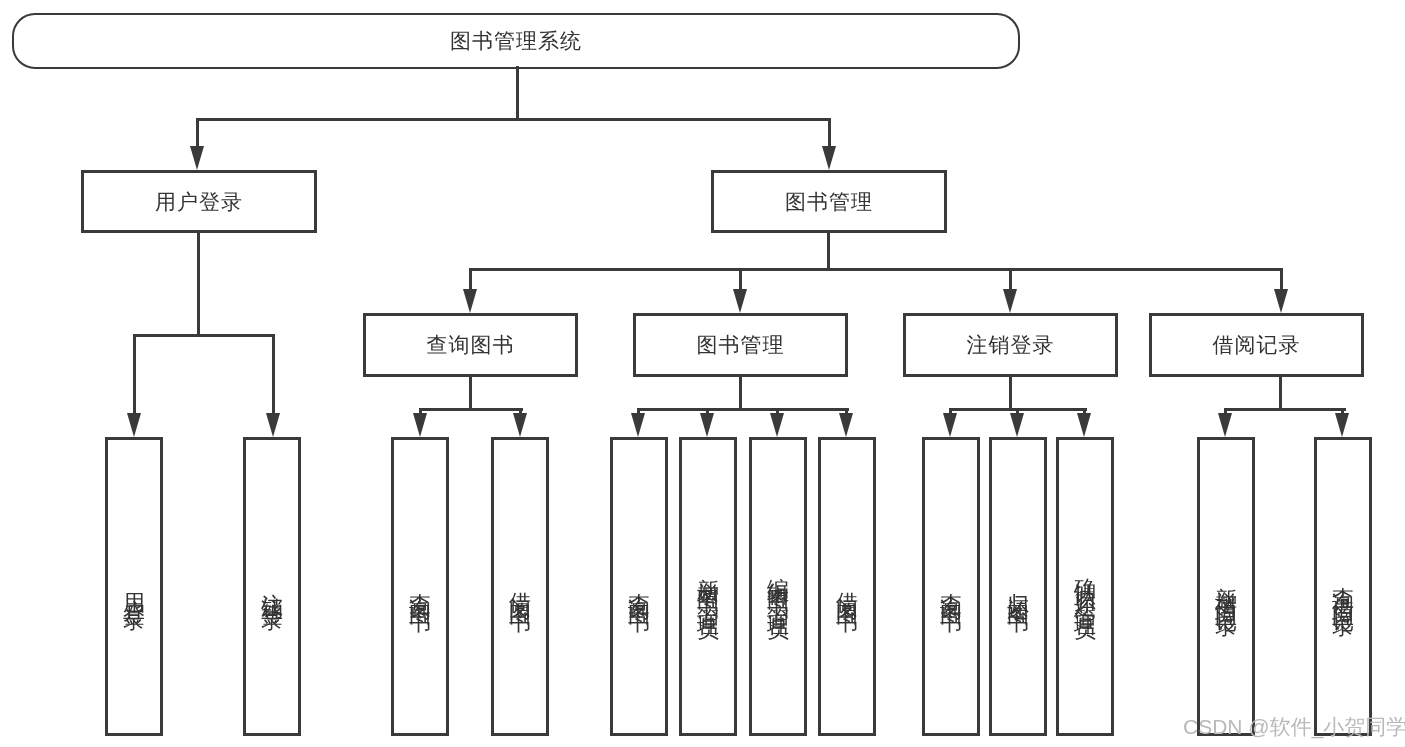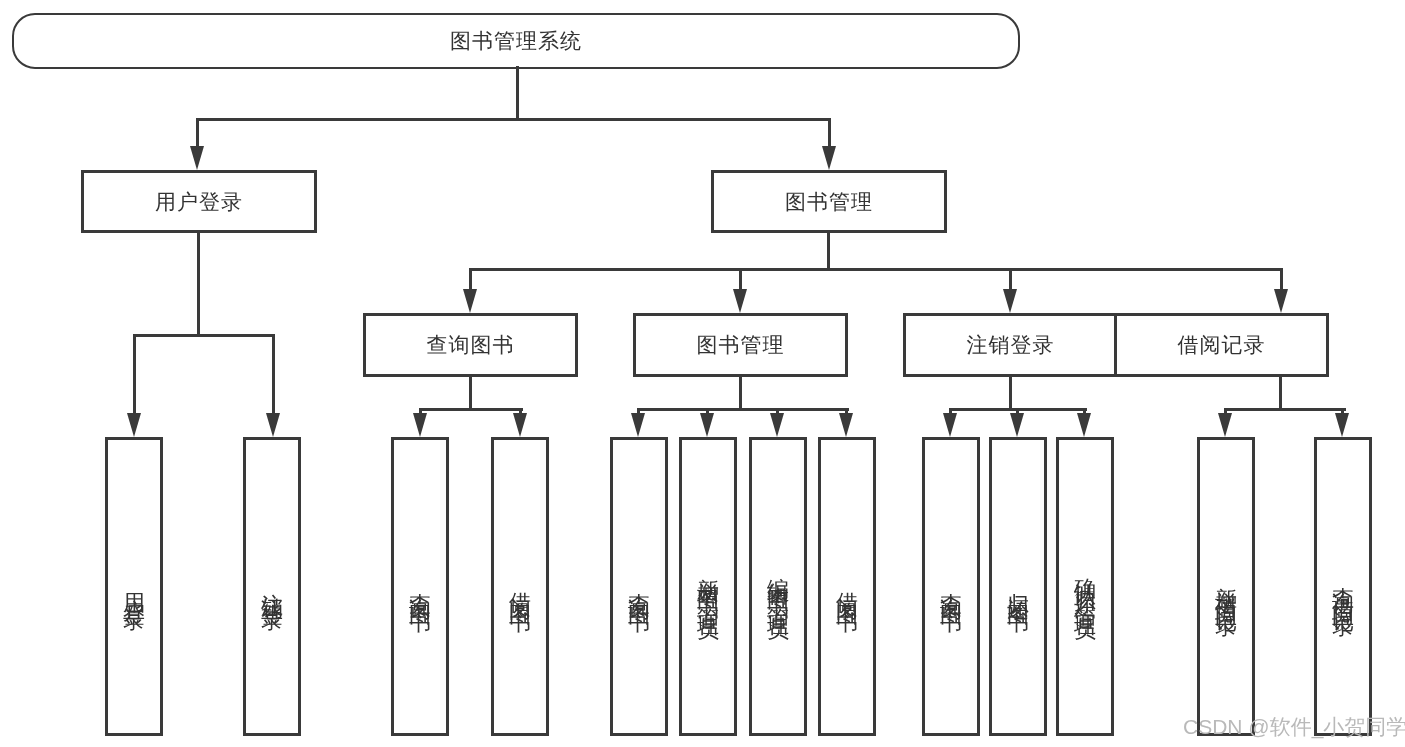--- a/index.html
+++ b/index.html
@@ -69,21 +69,21 @@
 
   <div class="box" style="left:363px;top:313px;width:215px;height:64px;">
     <span class="hlabel">查询图书</span>
   </div>
   <div class="box" style="left:633px;top:313px;width:215px;height:64px;">
     <span class="hlabel">图书管理</span>
   </div>
   <div class="box" style="left:903px;top:313px;width:215px;height:64px;">
     <span class="hlabel">注销登录</span>
   </div>
-  <div class="box" style="left:1114px;top:313px;width:215px;height:64px;">
+  <div class="box" style="left:1149px;top:313px;width:215px;height:64px;">
     <span class="hlabel">借阅记录</span>
   </div>
 
   <div class="vline" style="left:469px;top:374px;height:37px;"></div>
   <div class="hline" style="left:419px;top:408px;width:104px;"></div>
   <div class="vline" style="left:419px;top:408px;height:9px;"></div>
   <div class="arrow" style="left:413px;top:413px;"></div>
   <div class="vline" style="left:519px;top:408px;height:9px;"></div>
   <div class="arrow" style="left:513px;top:413px;"></div>
 

